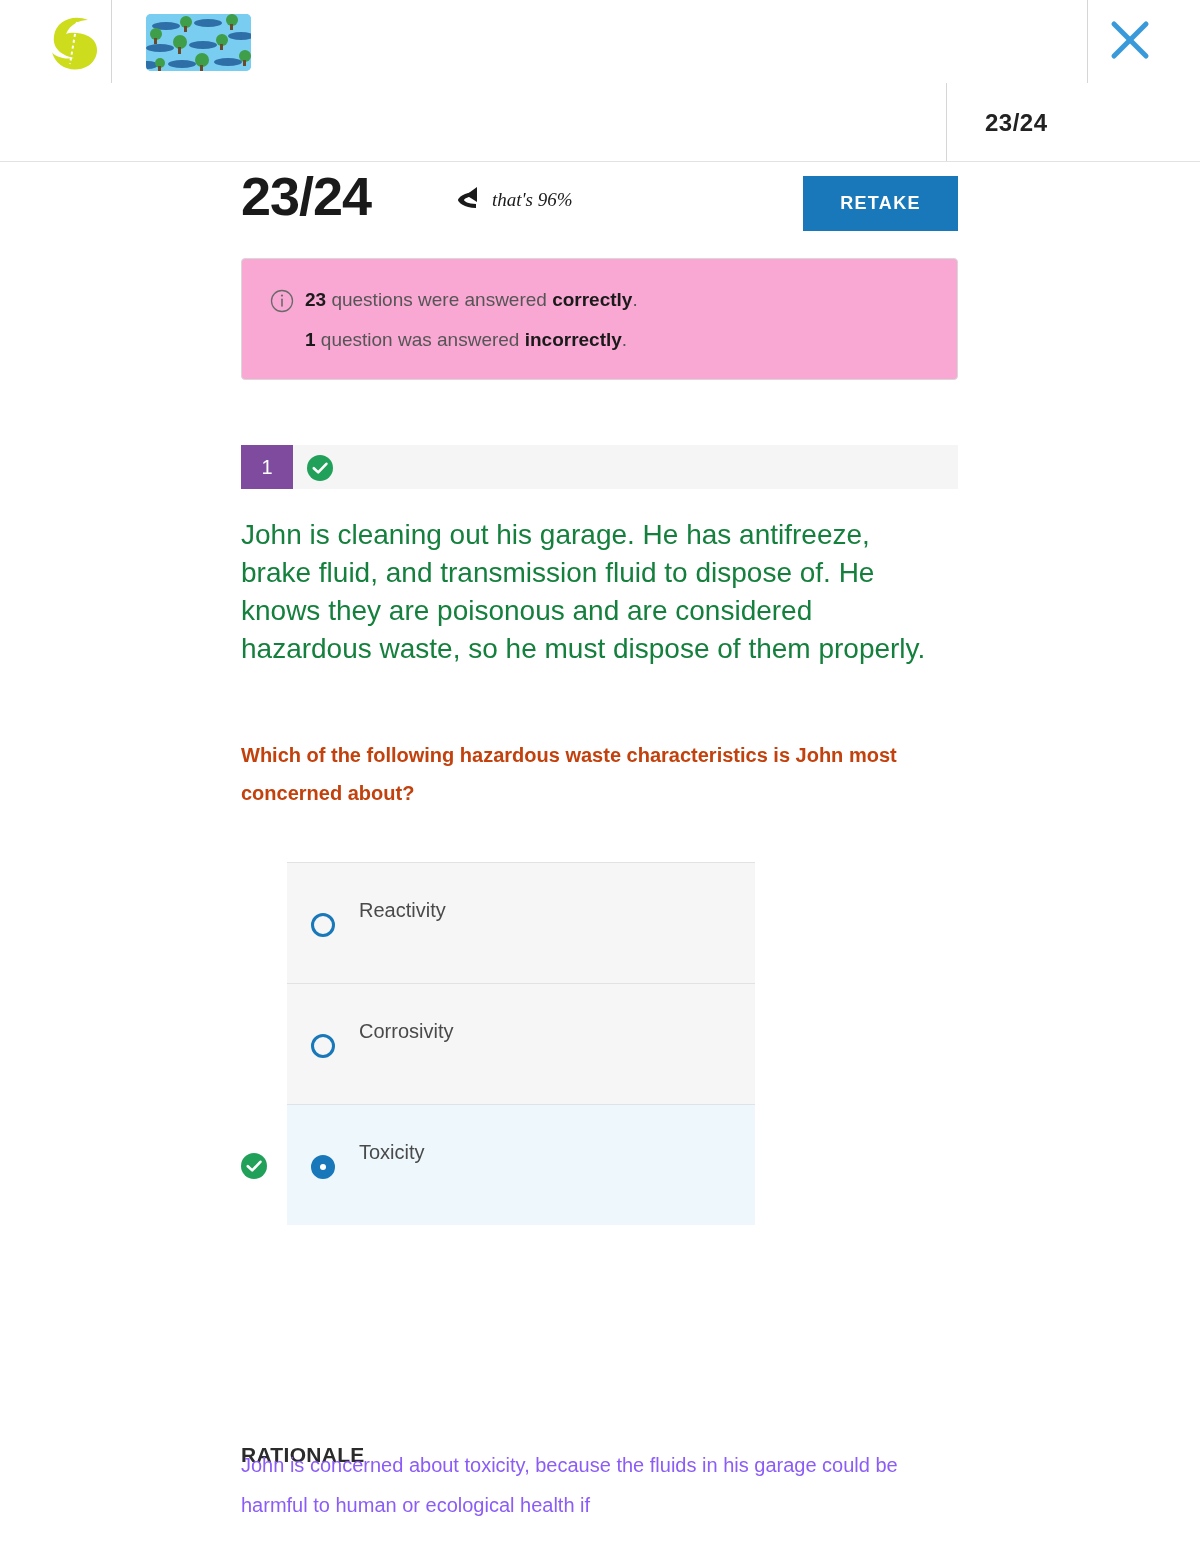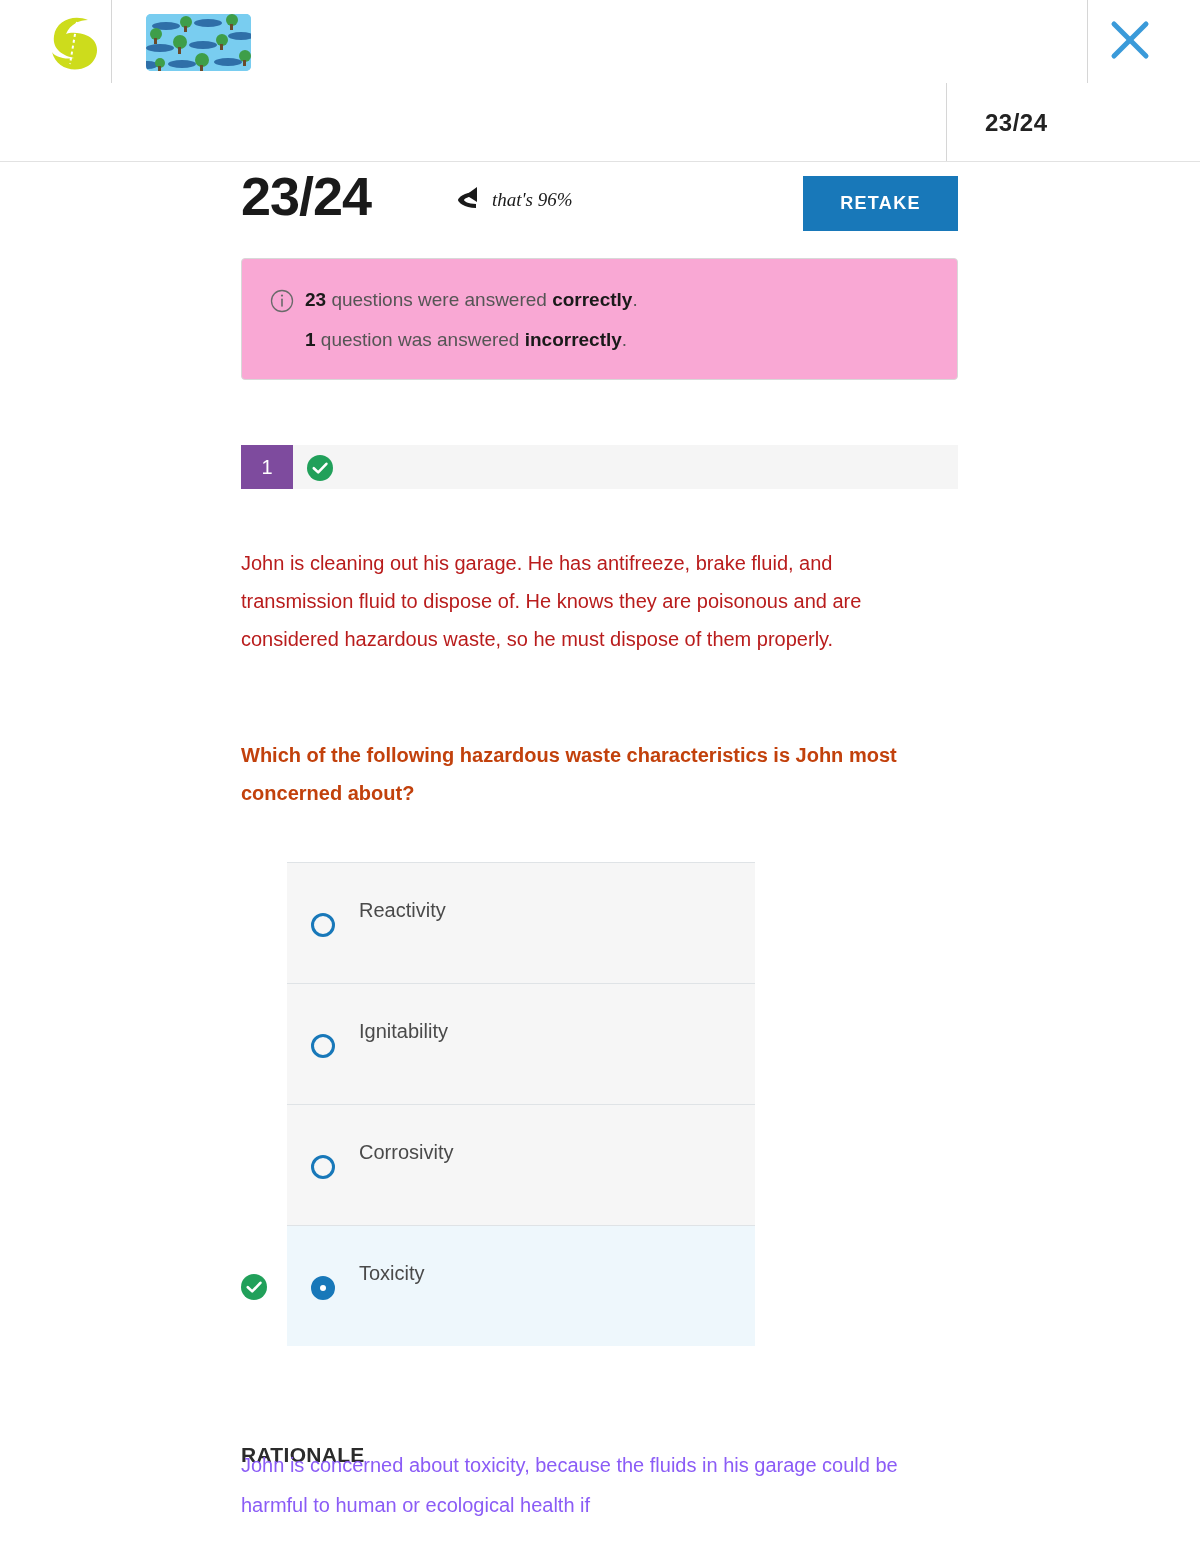--- a/index.html
+++ b/index.html
@@ -176,25 +176,25 @@
   }
   .q-status-check {
     position: absolute;
     left: 307px; top: 455px;
     width: 26px; height: 26px;
   }
 
   
   .q-stem {
     position: absolute;
-    left: 241px; top: 544px;
+    left: 241px; top: 516px;
     width: 700px;
-    font-size: 20px;
+    font-size: 28px;
     line-height: 38px;
-    color: #b91c1c;
+    color: #15803d;
   }
   .q-prompt {
     position: absolute;
     left: 241px; top: 736px;
     width: 710px;
     font-size: 20px;
     line-height: 38px;
     font-weight: bold;
     color: #c2410c;
   }
@@ -372,24 +372,20 @@
 <div class="q-stem">John is cleaning out his garage. He has antifreeze, brake fluid, and transmission fluid to dispose of. He knows they are poisonous and are considered hazardous waste, so he must dispose of them properly.</div>
 <div class="q-prompt">Which of the following hazardous waste characteristics is John most concerned about?</div>
 
 <div class="options">
 
   <div class="option">
     <div class="radio"></div>
     <div class="opt-label">Reactivity</div>
   </div>
 
-  <div class="option">
-    <div class="radio"></div>
-    <div class="opt-label">Ignitability</div>
-  </div>
 
   <div class="option">
     <div class="radio"></div>
     <div class="opt-label">Corrosivity</div>
   </div>
 
   <div class="option selected">
     <div class="opt-correct-mark">
       <svg viewBox="0 0 26 26" width="26" height="26" aria-hidden="true">
         <circle cx="13" cy="13" r="13" fill="#21a05a"></circle>

